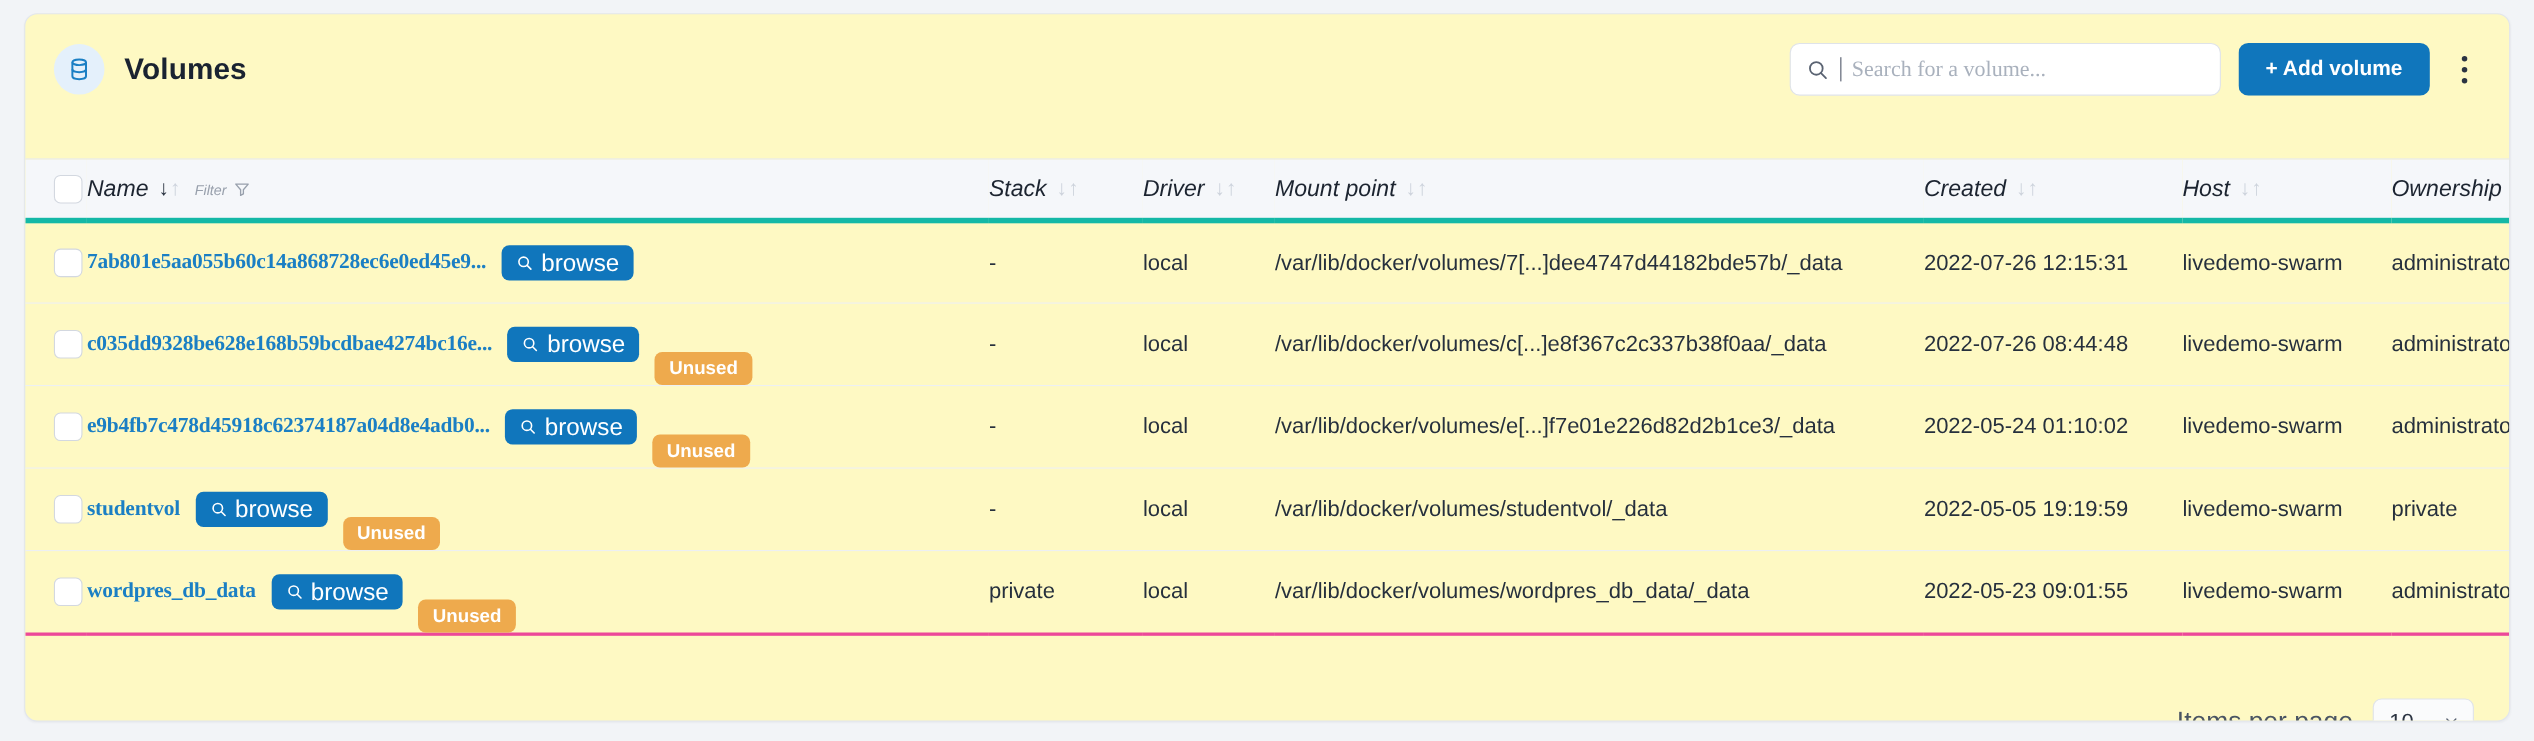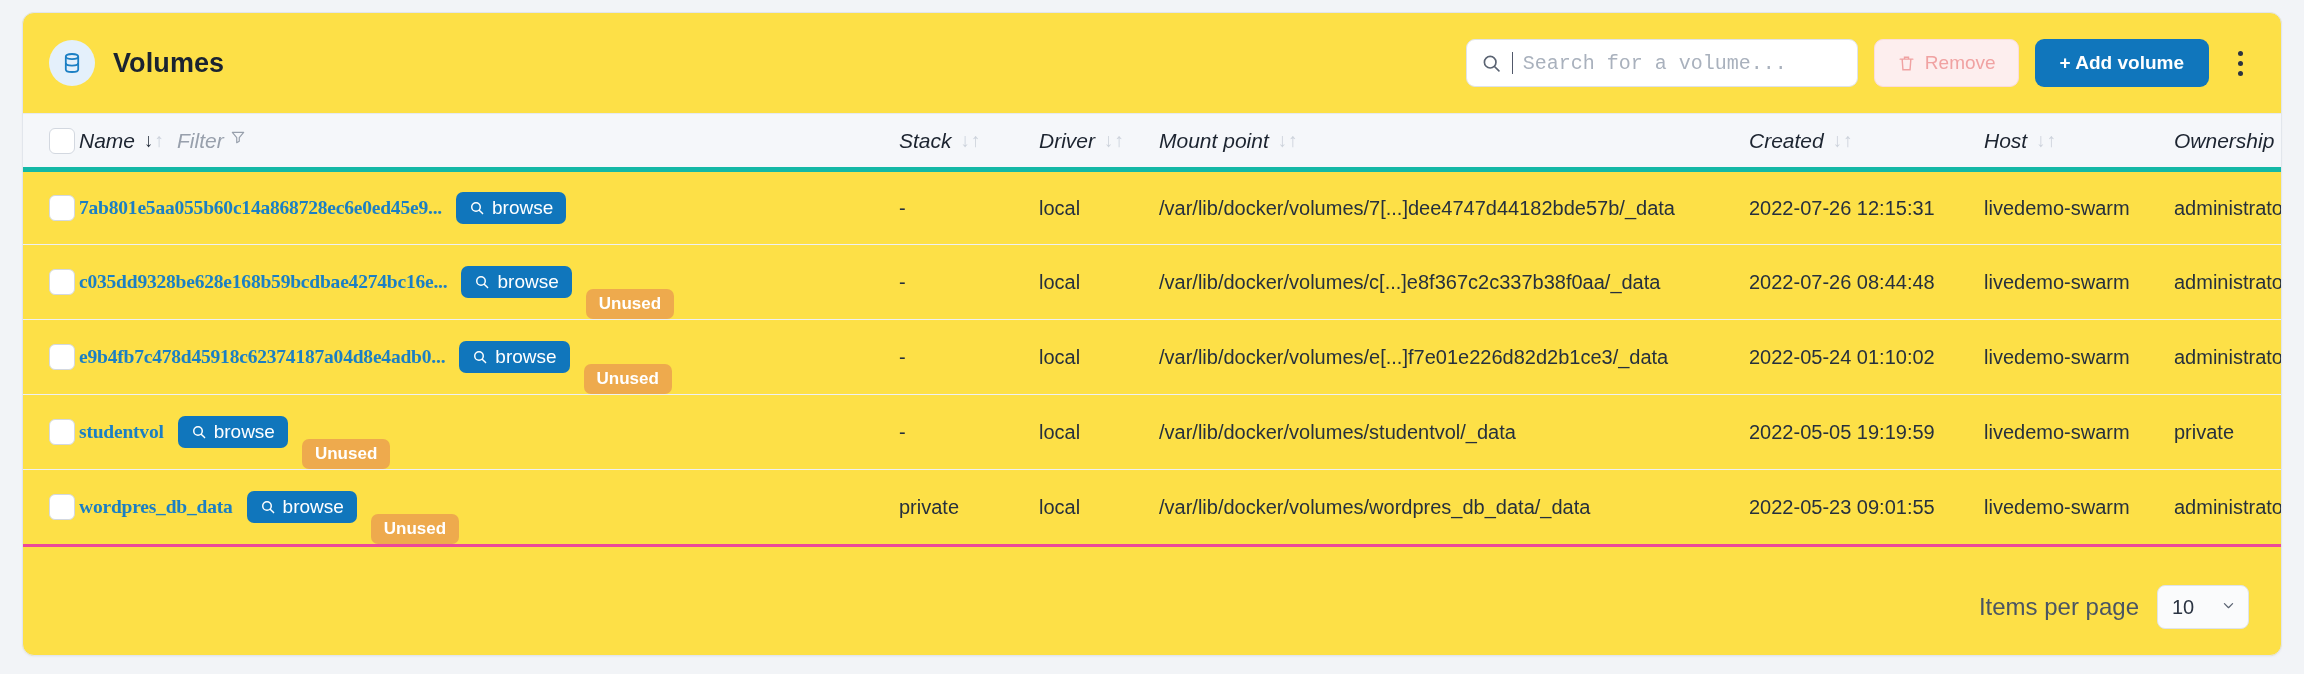--- a/index.html
+++ b/index.html
@@ -5,27 +5,28 @@
   * { box-sizing: border-box; margin: 0; padding: 0; }
   html, body {
     width: 2304px; height: 674px;
     background: #f2f4f7;
     font-family: "Liberation Sans", sans-serif;
     -webkit-font-smoothing: antialiased;
   }
   .page { width: 2304px; height: 674px; padding: 12px 22px 18px 22px; }
 
   .card {
-    background: #fde047;
+    background: #fef9c3;
     border: 1px solid #e2e6ec;
     border-radius: 12px;
     width: 100%; height: 100%;
     display: flex; flex-direction: column;
     overflow: hidden;
     box-shadow: 0 1px 2px rgba(16,24,40,.04);
+    gap: 31px;
   }
 
   
   .card-header {
     height: 100px; flex: 0 0 100px;
     display: flex; align-items: center;
     padding: 0 28px 0 26px;
   }
   .title-wrap { display: flex; align-items: center; gap: 18px; }
   .title-badge {
@@ -41,21 +42,21 @@
   .search-box {
     width: 392px; height: 48px;
     border: 1px solid #dfe3e9; border-radius: 9px;
     background: #fff;
     display: flex; align-items: center; gap: 10px;
     padding: 0 14px;
   }
   .search-caret { width: 1px; height: 22px; background: #51586a; }
   .search-input {
     border: 0; outline: 0; background: transparent;
-    font-family: Liberation Mono, monospace;
+    font-family: Liberation Serif, serif;
     font-size: 20px; color: #222; width: 100%; padding: 0;
   }
   .search-input::placeholder { color: #a9b1bd; }
 
   .btn {
     height: 48px; border-radius: 9px; border: 1px solid transparent;
     display: inline-flex; align-items: center; justify-content: center; gap: 9px;
     font-size: 19px; font-family: "Liberation Sans", sans-serif;
     cursor: pointer; white-space: nowrap;
   }
@@ -80,21 +81,21 @@
   th {
     height: 56px; text-align: left; font-weight: 400;
     font-size: 21px; color: #1c2430; padding: 0;
     vertical-align: middle;
   }
   th .th-in { display: flex; align-items: center; gap: 9px; }
   .sort { display: inline-flex; align-items: center; gap: 1px; font-size: 19px; line-height: 1; }
   .sort .dn { color: #cdd3dc; }
   .sort .up { color: #cdd3dc; }
   .sort.active .dn { color: #2b3442; }
-  .filter-lbl { font-size: 21px; color: #98a0ac; display: inline-flex; align-items: flex-start; gap: 6px; margin-left: 4px; }
+  .filter-lbl { font-size: 13px; color: #98a0ac; display: inline-flex; align-items: flex-end; gap: 6px; margin-left: 4px; }
 
   tbody tr { border-bottom: 1px solid #edf0f3; height: 75px; }
   tbody tr:last-child { border-bottom: 3px solid #ec4899; }
   td { font-size: 20px; color: #26303d; padding: 0; vertical-align: middle; }
 
   .col-check { width: 56px; padding-left: 26px !important; }
   .col-name  { width: 820px; }
   .col-stack { width: 140px; }
   .col-driver{ width: 120px; }
   .col-mount { width: 590px; }
@@ -110,21 +111,21 @@
   .name-cell { display: flex; align-items: center; gap: 14px; }
   .vol-name {
     font-family: Liberation Serif, serif;
     font-size: 19.5px; font-weight: 700; color: #1b7fc4;
     cursor: pointer; letter-spacing: -.2px;
   }
   .browse-btn {
     background: #1076bc; color: #fff; border: 0; border-radius: 7px;
     height: 32px; padding: 12px 13px;
     display: inline-flex; align-items: center; gap: 7px;
-    font-size: 19px; font-family: "Liberation Sans", sans-serif; cursor: pointer;
+    font-size: 22px; font-family: "Liberation Sans", sans-serif; cursor: pointer;
   }
   .badge-unused {
     background: #eeaa4d; color: #ffffff; border-radius: 7px;
     height: 30px; padding: 0 13px;
     display: inline-flex; align-items: center;
     font-size: 17px; font-weight: 600; margin-top: 44px;
   }
 
   
   .card-footer {
@@ -167,28 +168,20 @@
           <span class="icon">
             <svg width="21" height="21" viewBox="0 0 24 24" fill="none" stroke="#5a6372" stroke-width="1.9">
               <circle cx="10.5" cy="10.5" r="6.6"></circle>
                 <path d="M15.4 15.4L20.5 20.5" stroke-linecap="round"></path>
             </svg>
           </span>
           <span class="search-caret"></span>
           <input class="search-input" type="text" placeholder="Search for a volume..." style="">
         </div>
 
-        <button class="btn btn-remove">
-          <span class="icon">
-            <svg width="19" height="19" viewBox="0 0 24 24" fill="none" stroke="#f0a2a2" stroke-width="1.8">
-              <path d="M4 6.5h16M9.5 6.5V4.2h5v2.3M6.5 6.5l1 13.3h9l1-13.3" stroke-linecap="round"></path>
-            </svg>
-          </span>
-          <span>Remove</span>
-        </button>
 
         <button class="btn btn-add">
           <span>+ Add volume</span>
         </button>
 
         <div class="kebab">
           <i></i>
             <i></i>
             <i></i>
         </div>

